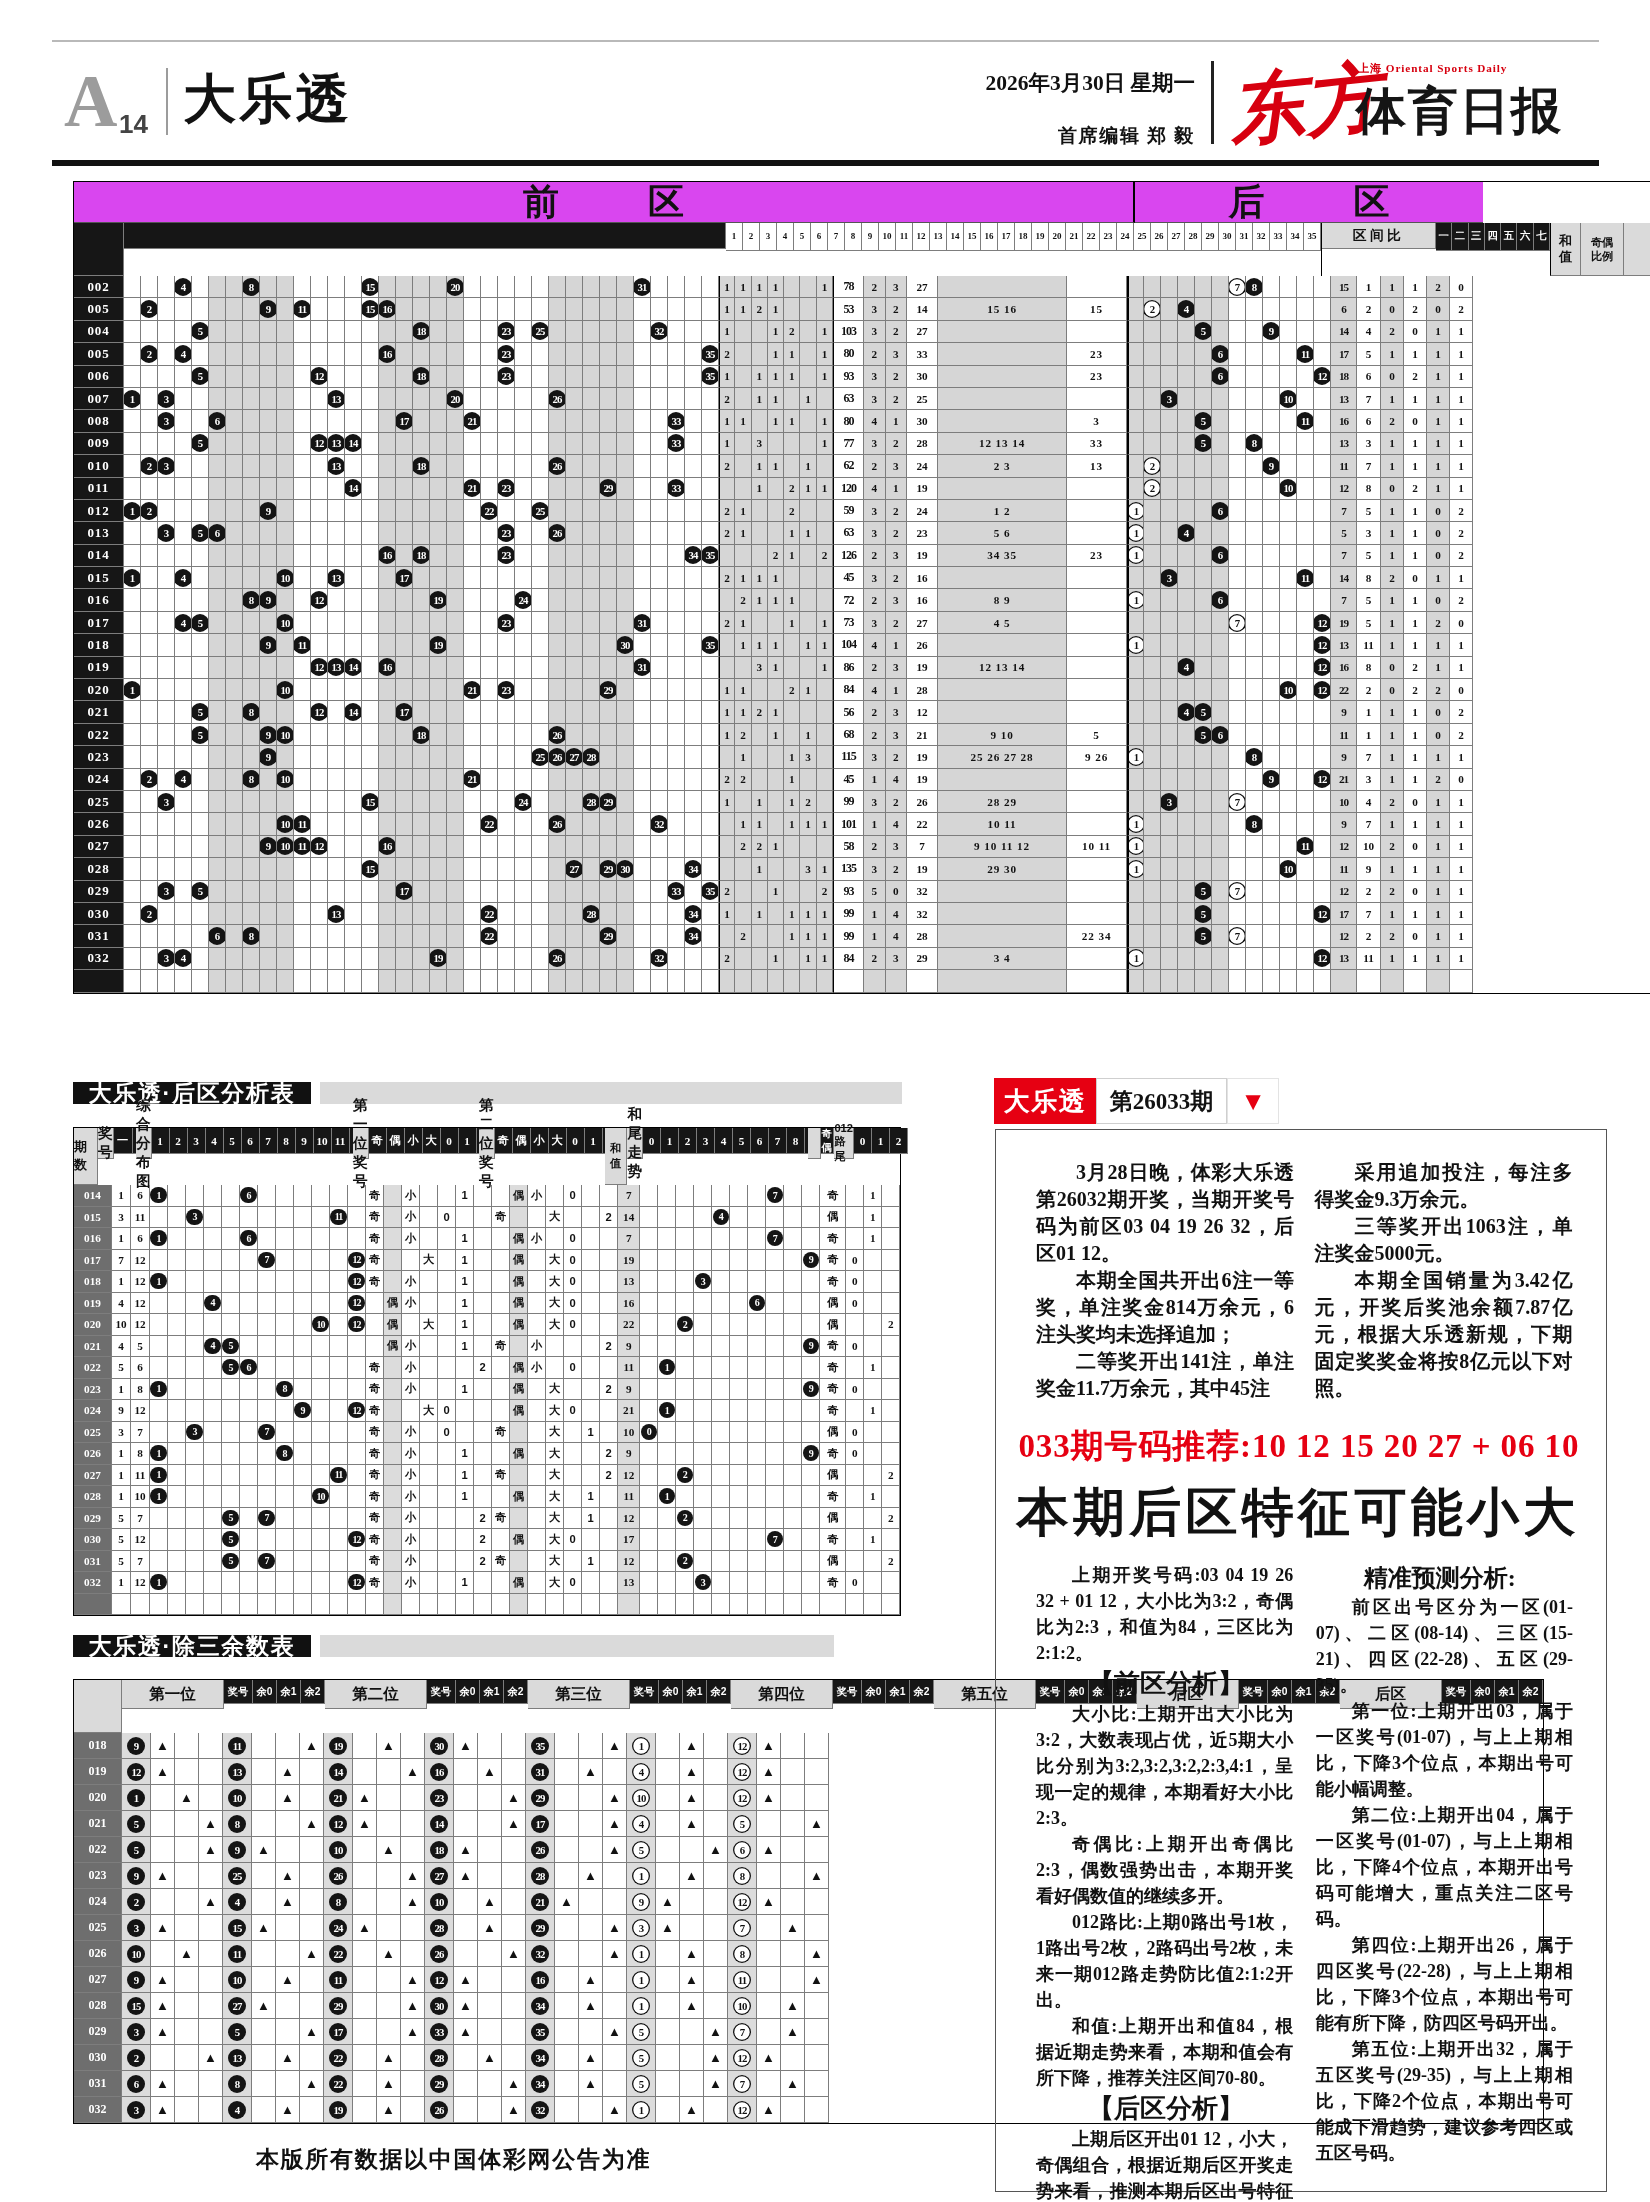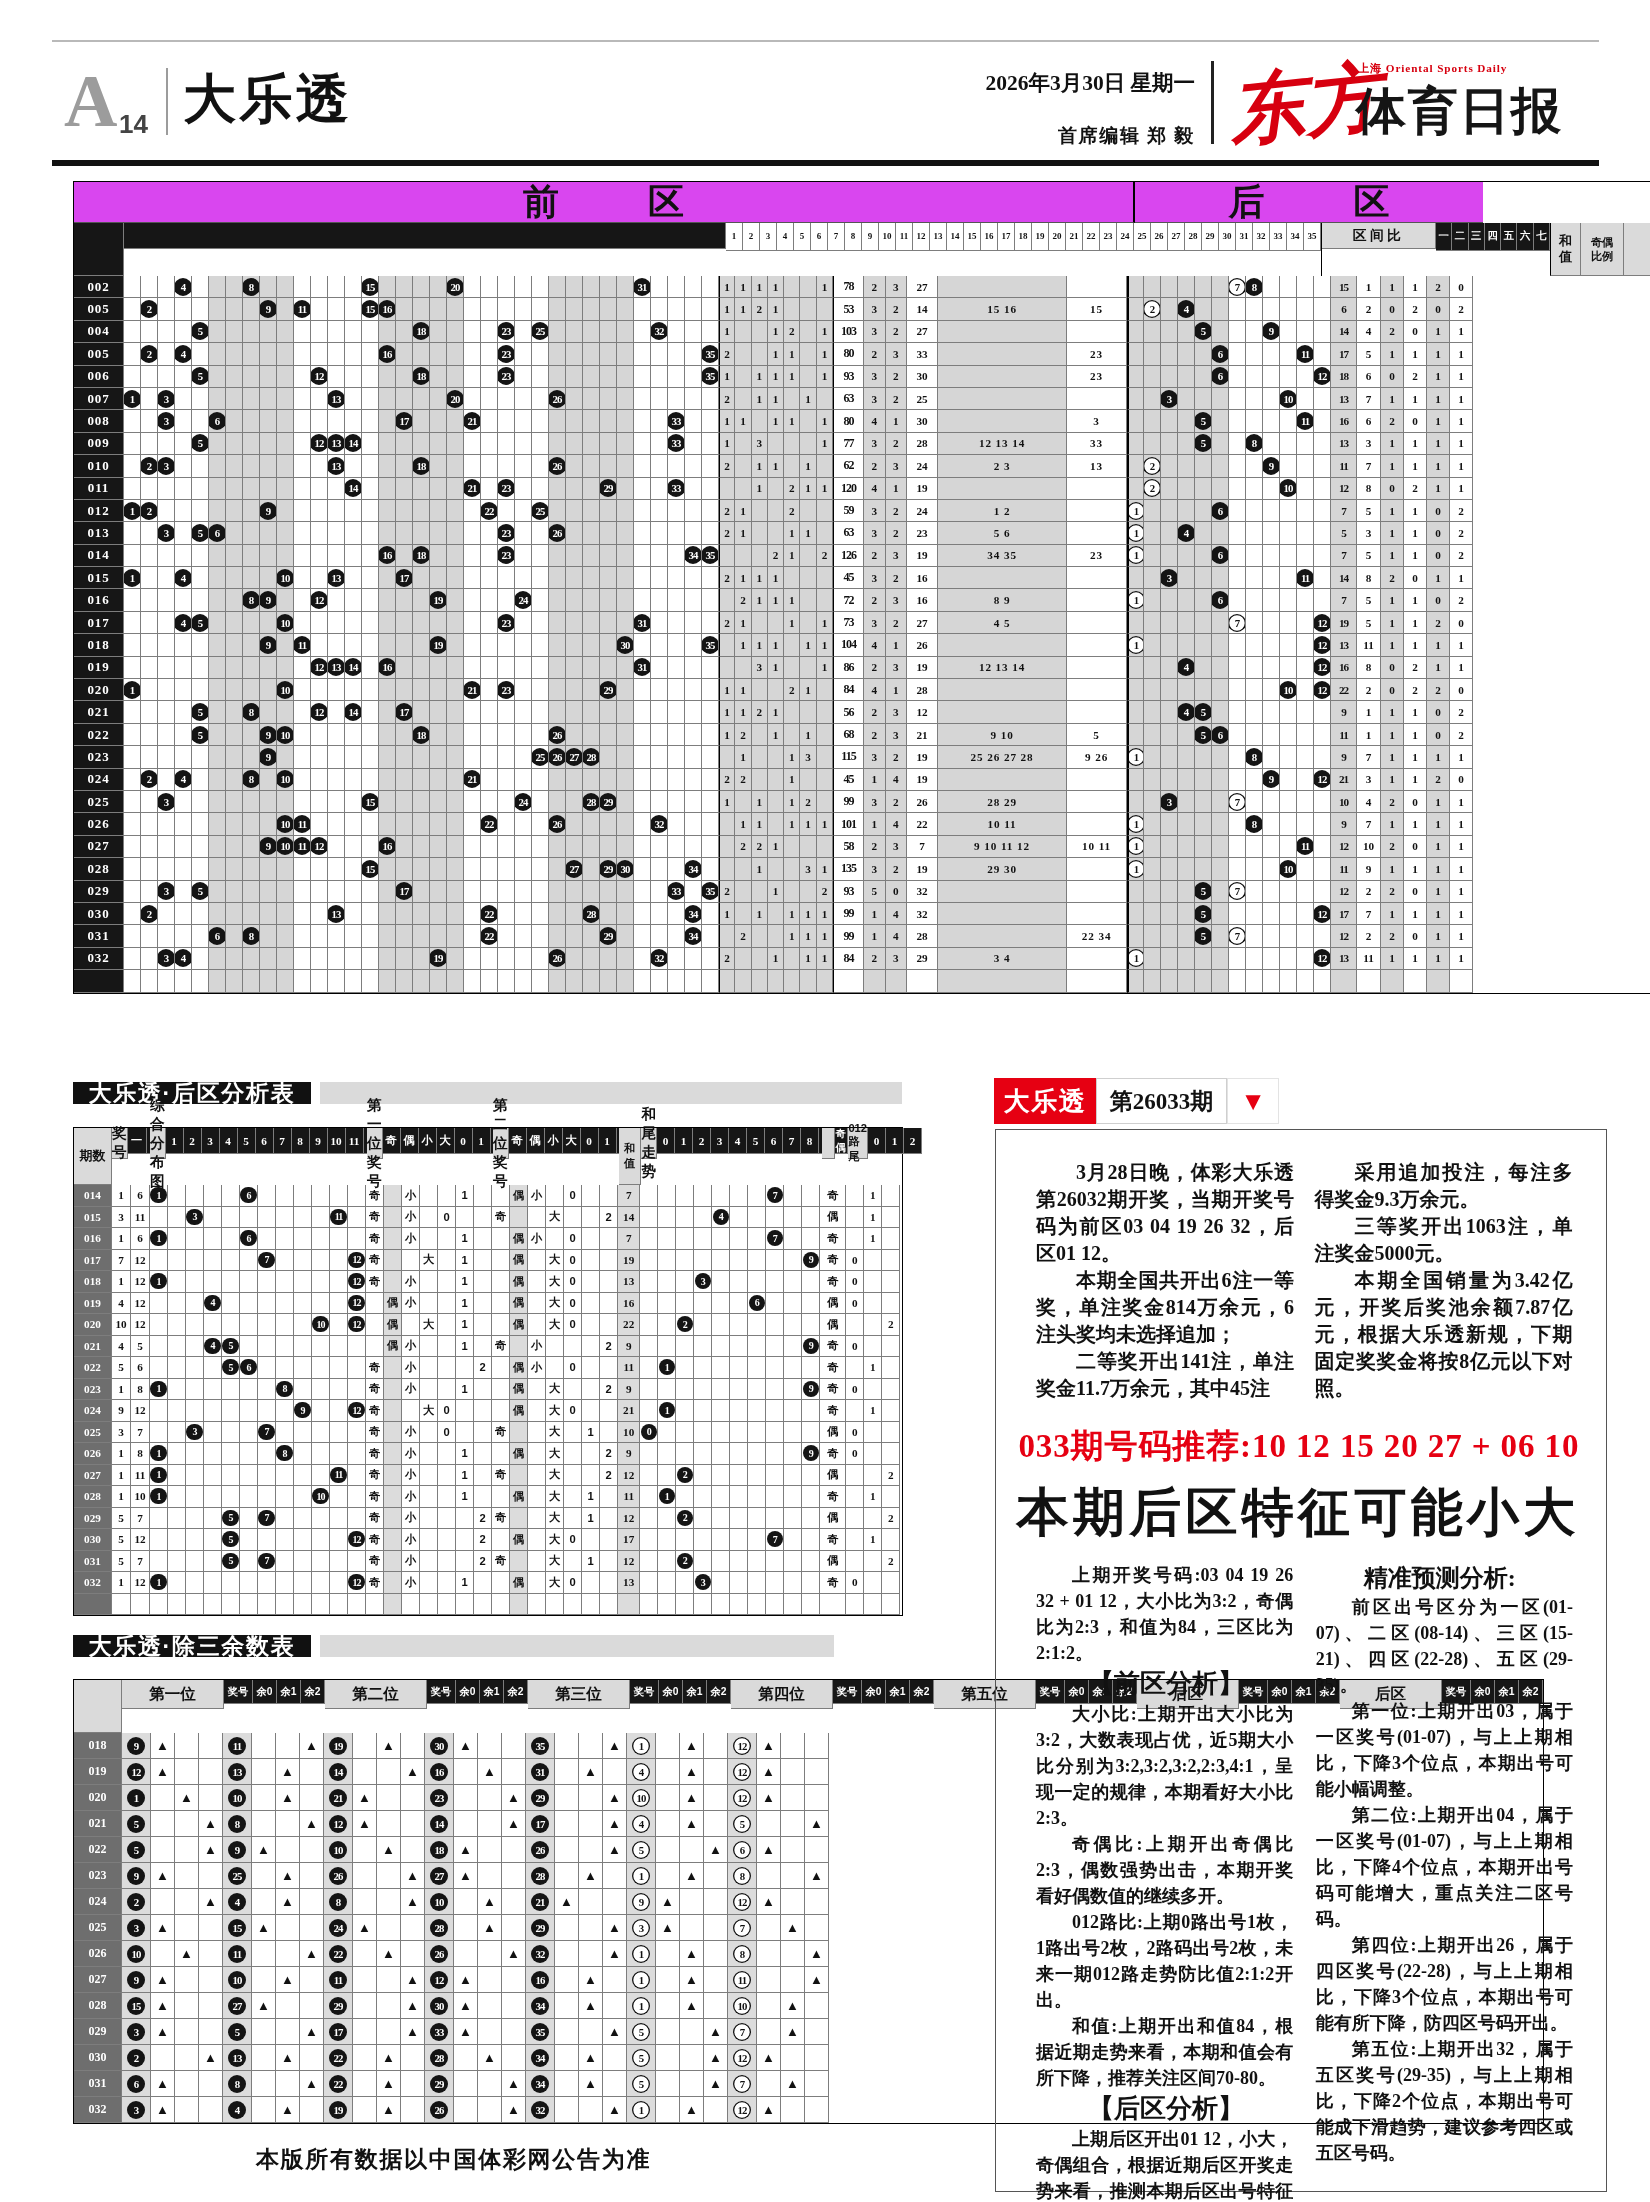--- a/index.html
+++ b/index.html
@@ -2905,21 +2905,21 @@
         </div>
       </div>
   </div>
 
   <div class="secbar" style="left:73px;top:1082px;width:829px">
     <div class="secbox">大乐透·后区分析表</div>
     <div class="secgray"></div>
   </div>
   <div class="antable">
     <div id="an-header" style="display: flex;">
-        <div class="hgroup" style="width: 38px;">
+        <div class="hgroup" style="width: 24px;">
           <div class="hcell graycell ah1" style="height: 57px; width: 38px; white-space: pre-line; font-size: 13px;">期数</div>
         </div>
         <div class="hgroup" style="width: 38px;">
           <div class="hcell graycell ah1" style="width: 38px;">奖号</div>
           <div class="numstrip">
             <div class="hcell blackbar ah2" style="width: 19px;">一</div>
             <div class="hcell blackbar ah2" style="width: 19px;">二</div>
           </div>
         </div>
         <div class="hgroup" style="width: 217px;">

